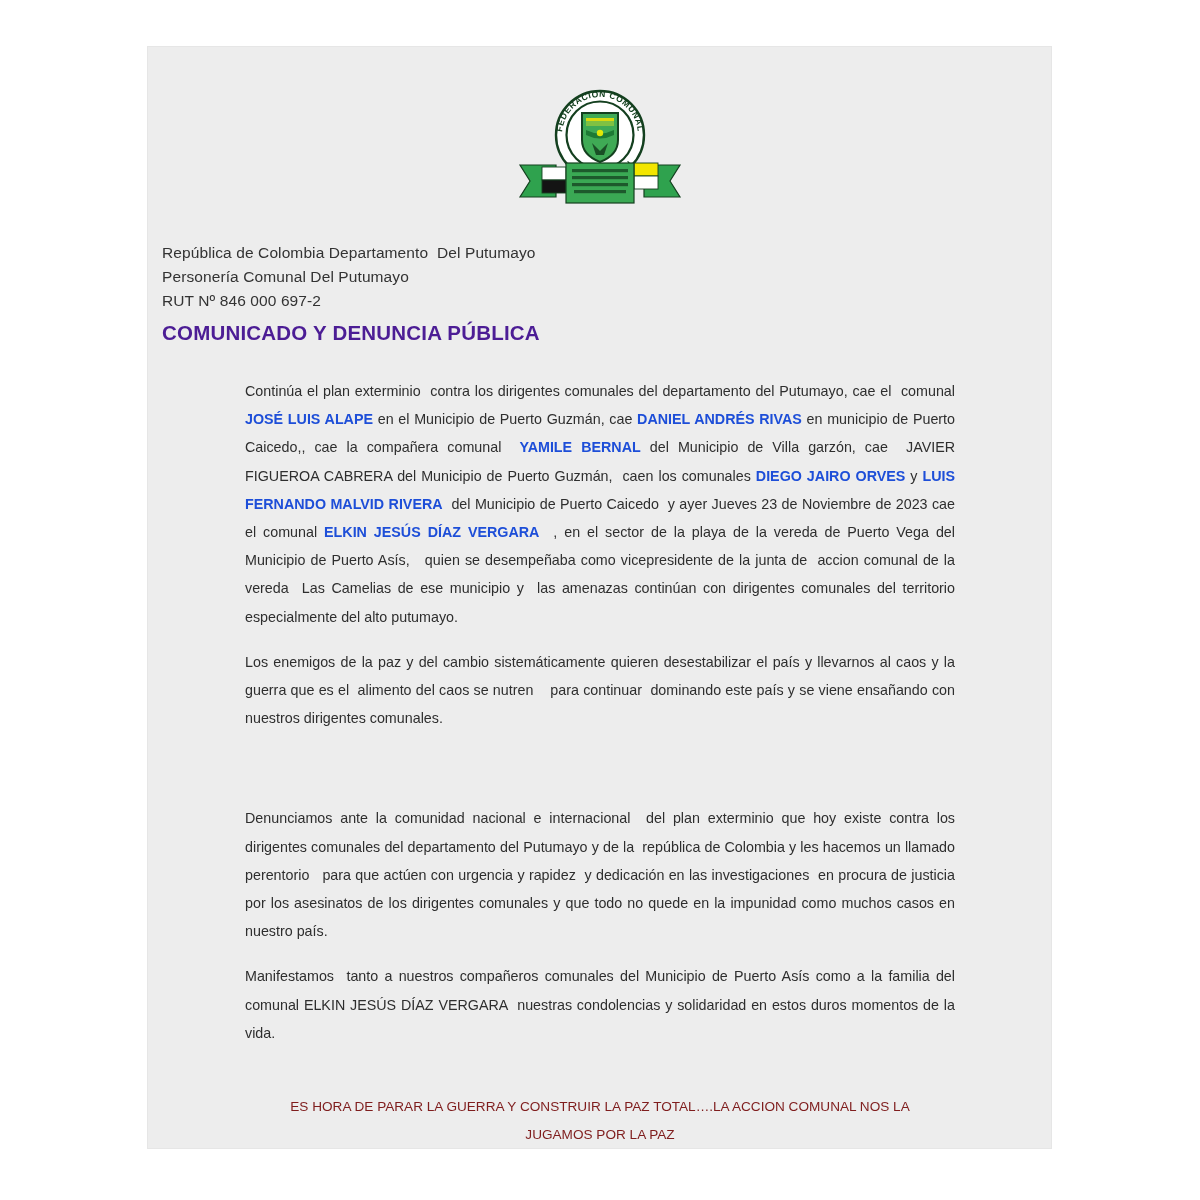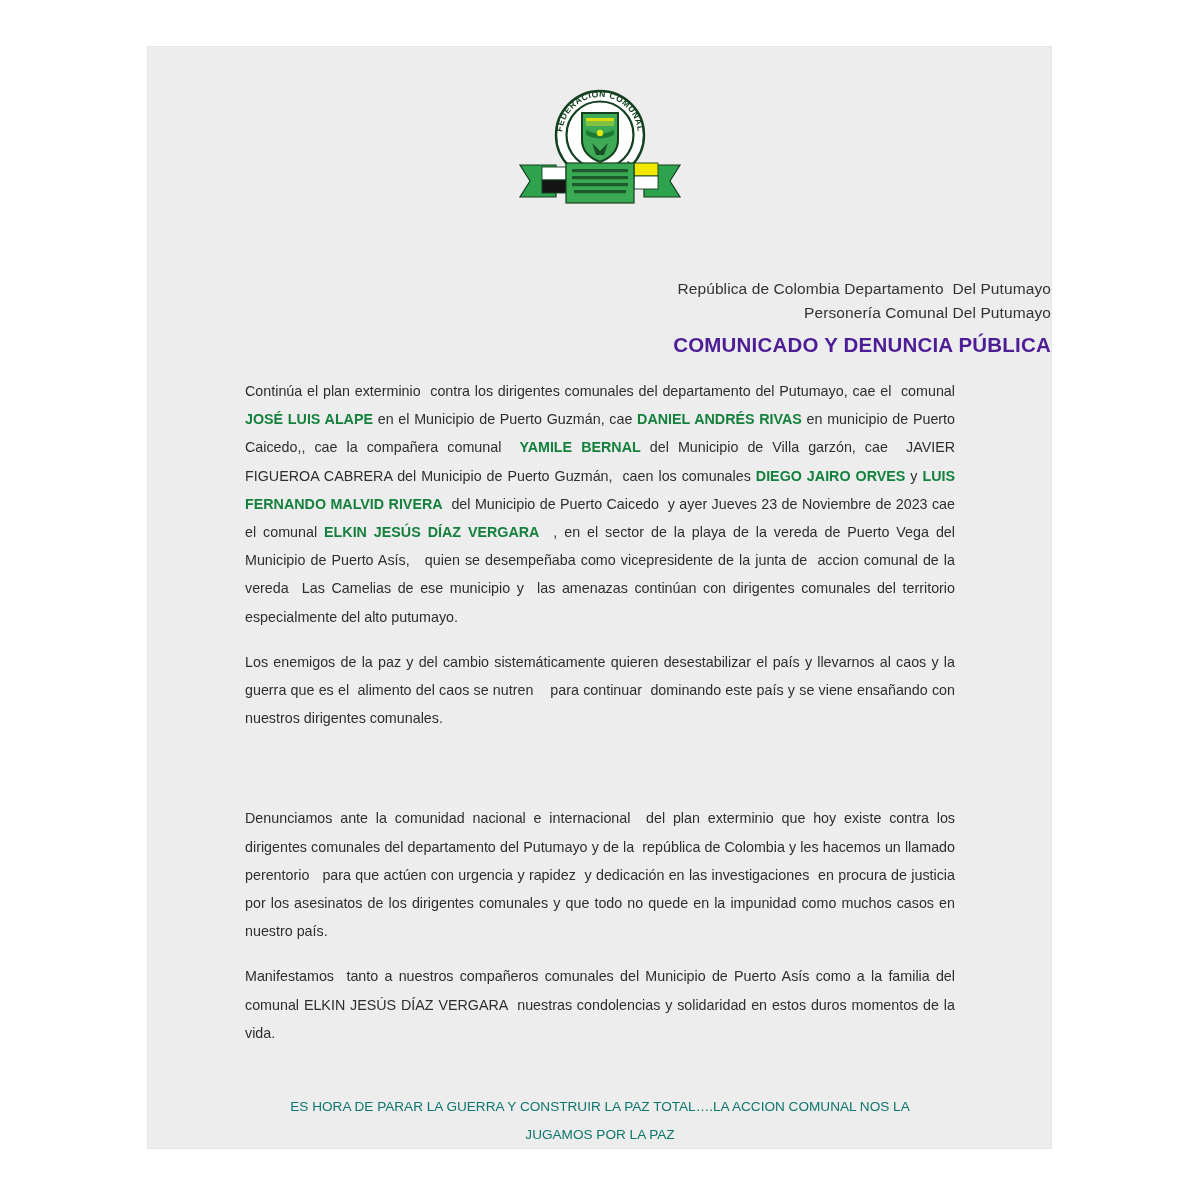--- a/index.html
+++ b/index.html
@@ -48,23 +48,22 @@
     width: 176px;
     height: 125px;
   }
 
   
   .header-block {
     position: absolute;
     left: 14px;
     right: 0;
     top: 194px;
-    text-align: right;
+    text-align: left;
     color: #2b2b2b;
-    margin-top: 36px;
   }
   .header-line {
     font-size: 15.5px;
     line-height: 24px;
     letter-spacing: 0.1px;
     white-space: pre;
     color: #333333;
   }
   .doc-title {
     margin-top: 8px;
@@ -85,28 +84,28 @@
   .para {
     font-size: 14.3px;
     line-height: 28.2px;
     text-align: justify;
     text-justify: inter-word;
     margin: 0 0 17px 0;
     color: #2e2e2e;
     white-space: pre-wrap;
   }
   .para.gap-after { margin-bottom: 72px; }
-  .para b, .para strong { font-weight: bold; color: #15803d; }
+  .para b, .para strong { font-weight: bold; color: #1d4ed8; }
 
   .slogan {
     margin: 46px 0 0 0;
     font-size: 13.6px;
     line-height: 28px;
     text-align: center;
-    color: #0f766e;
+    color: #7f1d1d;
     padding: 0 18px;
   }
 </style>
 </head>
 <body>
 
 <div id="viewport">
 
   <div id="document-panel">
 
@@ -153,20 +152,21 @@
           <rect x="60" y="91" width="56" height="3.2" fill="#14401f" opacity="0.75"></rect>
           <rect x="60" y="98" width="56" height="3.2" fill="#14401f" opacity="0.75"></rect>
           <rect x="62" y="105" width="52" height="3.2" fill="#14401f" opacity="0.75"></rect>
         </svg>
       </div>
     </div>
 
     <div class="header-block">
       <div class="header-line">República de Colombia Departamento  Del Putumayo</div>
       <div class="header-line">Personería Comunal Del Putumayo</div>
+      <div class="header-line">RUT Nº 846 000 697-2</div>
       <div class="doc-title">COMUNICADO Y DENUNCIA PÚBLICA</div>
     </div>
 
     <div class="body-block">
 
       <p class="para">Continúa el plan exterminio  contra los dirigentes comunales del departamento del Putumayo, cae el  comunal  <b>JOSÉ LUIS ALAPE</b> en el Municipio de Puerto Guzmán, cae <b>DANIEL ANDRÉS RIVAS</b> en municipio de Puerto Caicedo,, cae la compañera comunal  <b>YAMILE BERNAL</b> del Municipio de Villa garzón, cae  JAVIER FIGUEROA CABRERA del Municipio de Puerto Guzmán,  caen los comunales <b>DIEGO JAIRO ORVES</b> y <b>LUIS FERNANDO MALVID RIVERA</b>  del Municipio de Puerto Caicedo  y ayer Jueves 23 de Noviembre de 2023 cae el comunal <b>ELKIN JESÚS DÍAZ VERGARA</b>  , en el sector de la playa de la vereda de Puerto Vega del Municipio de Puerto Asís,   quien se desempeñaba como vicepresidente de la junta de  accion comunal de la vereda  Las Camelias de ese municipio y  las amenazas continúan con dirigentes comunales del territorio especialmente del alto putumayo.</p>
 
       <p class="para gap-after">Los enemigos de la paz y del cambio sistemáticamente quieren desestabilizar el país y llevarnos al caos y la guerra que es el  alimento del caos se nutren    para continuar  dominando este país y se viene ensañando con nuestros dirigentes comunales.</p>
 
       <p class="para">Denunciamos ante la comunidad nacional e internacional  del plan exterminio que hoy existe contra los dirigentes comunales del departamento del Putumayo y de la  república de Colombia y les hacemos un llamado perentorio   para que actúen con urgencia y rapidez  y dedicación en las investigaciones  en procura de justicia por los asesinatos de los dirigentes comunales y que todo no quede en la impunidad como muchos casos en nuestro país.</p>

